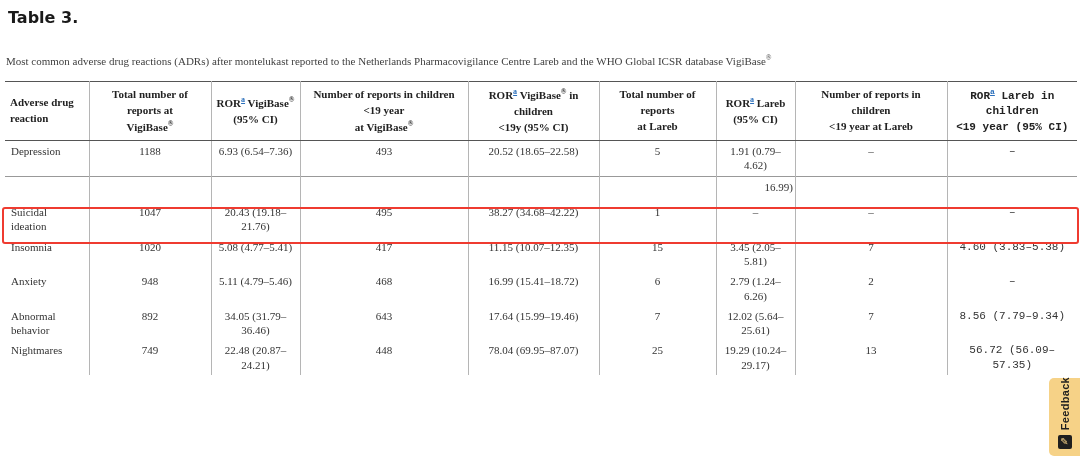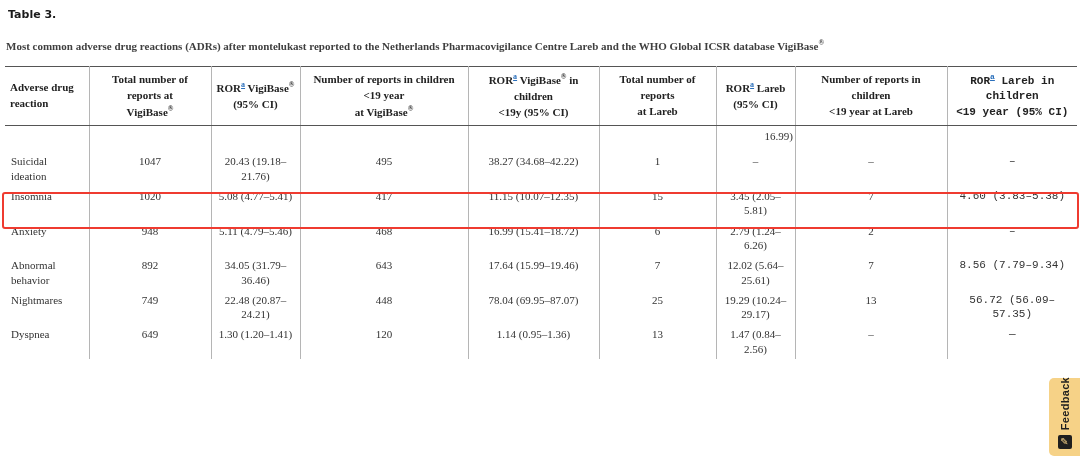--- a/index.html
+++ b/index.html
@@ -5,23 +5,23 @@
   :root { --red:#ef3b30; --link:#2a6fbb; --fb:#f6d287; }
   * { box-sizing: border-box; }
   html,body { margin:0; padding:0; }
   body {
     width:1080px; height:464px; overflow:hidden; background:#fff;
     font-family:"Liberation Serif", serif; -webkit-font-smoothing:antialiased;
   }
   .page { padding:6px 3px 0 5px; }
   .table-label {
     font-family:"DejaVu Sans", sans-serif; font-weight:bold;
-    font-size:11px; color:#1a1a1a; padding:2px 0 0 3px;
+    font-size:16px; color:#1a1a1a; padding:2px 0 0 3px;
   }
-  .caption { font-size:11px; color:#3f3f3f; margin-top:17px; padding-left:1px;font-weight:bold; }
+  .caption { font-size:11px; color:#3f3f3f; margin-top:26px; padding-left:1px; }
   sup.reg { font-size:7.5px; }
   sup.lnk { font-size:8px; color:var(--link); text-decoration:underline; cursor:pointer; }
   .table-wrap { position:relative; margin-top:14px; }
   table {
     border-collapse:collapse; table-layout:fixed; width:1072px;
     font-size:11px; color:#333;
   }
   th, td { border-right:1px solid #b5b5b5; padding:3px 6px; overflow:hidden; }
   th:last-child, td:last-child { border-right:none;font-family:Liberation Mono, monospace; }
   thead th {
@@ -92,20 +92,31 @@
 at Lareb</span></th>
             <th><span>ROR</span><sup class="lnk">a</sup><span> Lareb
 (95% CI)</span></th>
             <th><span>Number of reports in children
 &lt;19 year at Lareb</span></th>
             <th><span>ROR</span><sup class="lnk">a</sup><span> Lareb in children
 &lt;19 year (95% CI)</span></th>
           </tr>
       </thead>
       <tbody id="tbody">
+          <tr>
+            <td class="first">Depression</td>
+            <td>1188</td>
+            <td>6.93 (6.54–7.36)</td>
+            <td>493</td>
+            <td>20.52 (18.65–22.58)</td>
+            <td>5</td>
+            <td>1.91 (0.79–4.62)</td>
+            <td>–</td>
+            <td>–</td>
+          </tr>
           <tr class="cont">
             <td class="first"></td>
             <td></td>
             <td></td>
             <td></td>
             <td></td>
             <td></td>
             <td>16.99)</td>
             <td></td>
             <td></td>
@@ -160,31 +171,20 @@
             <td>749</td>
             <td>22.48 (20.87–24.21)</td>
             <td>448</td>
             <td>78.04 (69.95–87.07)</td>
             <td>25</td>
             <td>19.29 (10.24–
 29.17)</td>
             <td>13</td>
             <td>56.72 (56.09–57.35)</td>
           </tr>
-          <tr>
-            <td class="first">Dyspnea</td>
-            <td>649</td>
-            <td>1.30 (1.20–1.41)</td>
-            <td>120</td>
-            <td>1.14 (0.95–1.36)</td>
-            <td>13</td>
-            <td>1.47 (0.84–2.56)</td>
-            <td>–</td>
-            <td>—</td>
-          </tr>
         </tbody>
     </table>
     <div id="highlight-box" style="top: 126.656px; left: -3px; width: 1077px; height: 37.0938px;"></div>
   </div>
 </div>
 
 <div class="feedback-tab">
   <span class="fb-label">Feedback</span>
   <span class="fb-icon">✎</span>
 </div>

